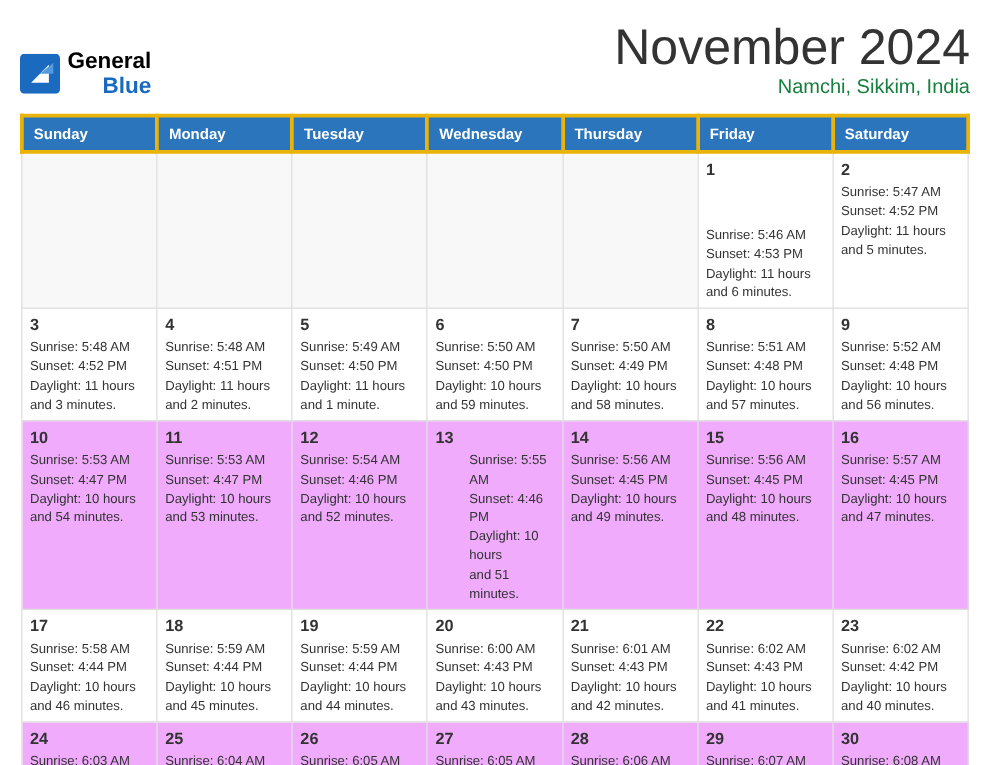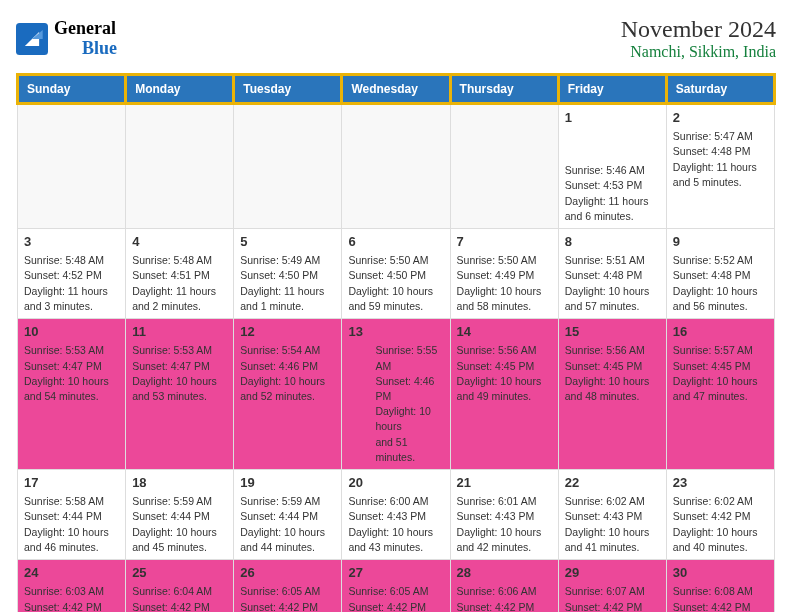--- a/index.html
+++ b/index.html
@@ -6,43 +6,42 @@
     body {
       font-family: Arial, sans-serif;
       background: #fff;
       width: 792px;
       min-height: 612px;
       padding: 16px;
     }
     .header {
       display: flex;
       justify-content: space-between;
-      align-items: center;
+      align-items: flex-end;
       margin-bottom: 12px;
-      font-family: Liberation Serif, serif;
     }
     .logo {
       display: flex;
       align-items: center;
       gap: 6px;
     }
     .logo-text {
       font-size: 18px;
       font-weight: bold;
       line-height: 1.1;
     }
     .logo-icon {
       width: 32px;
       height: 32px;
     }
     .title-block {
       text-align: right;
     }
     .month-title {
-      font-size: 24px;
+      font-size: 40px;
       font-weight: normal;
       color: #333;
     }
     .location {
       font-size: 16px;
       color: #15803d;
     }
     .calendar {
       width: 100%;
       border-collapse: collapse;
@@ -65,21 +64,21 @@
       height: 90px;
       background: #fff;
       color: #333;
       font-size: 10.5px;
       line-height: 1.4;
     }
     .calendar td.empty {
       background: #f8f8f8;
     }
     .calendar td.shaded {
-      background: #ec4899;
+      background: #f0abfc;
     }
     .day-number {
       font-size: 13px;
       font-weight: bold;
       display: block;
       margin-bottom: 2px;
     }
     .day-info {
       color: #333;
       font-size: 10.5px;
@@ -129,21 +128,21 @@
         <td>
           <span class="day-number">1</span>
           <div class="day-info" style="white-space: pre-line; margin-top: 36px;">Sunrise: 5:46 AM
 Sunset: 4:53 PM
 Daylight: 11 hours
 and 6 minutes.</div>
         </td>
         <td>
           <span class="day-number">2</span>
           <div class="day-info" style="white-space: pre-line;">Sunrise: 5:47 AM
-Sunset: 4:48 PM
+Sunset: 4:52 PM
 Daylight: 11 hours
 and 5 minutes.</div>
         </td>
       </tr>
       <tr>
         <td>
           <span class="day-number">3</span>
           <div class="day-info" style="white-space: pre-line;">Sunrise: 5:48 AM
 Sunset: 4:52 PM
 Daylight: 11 hours

